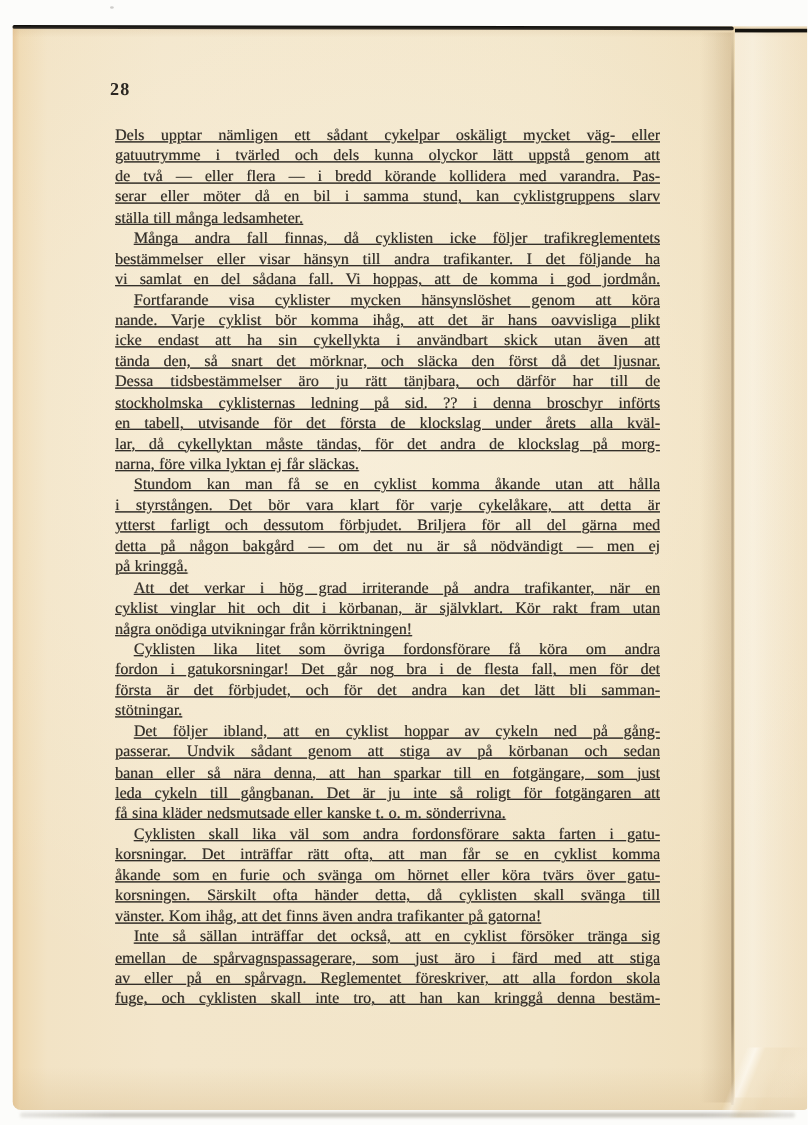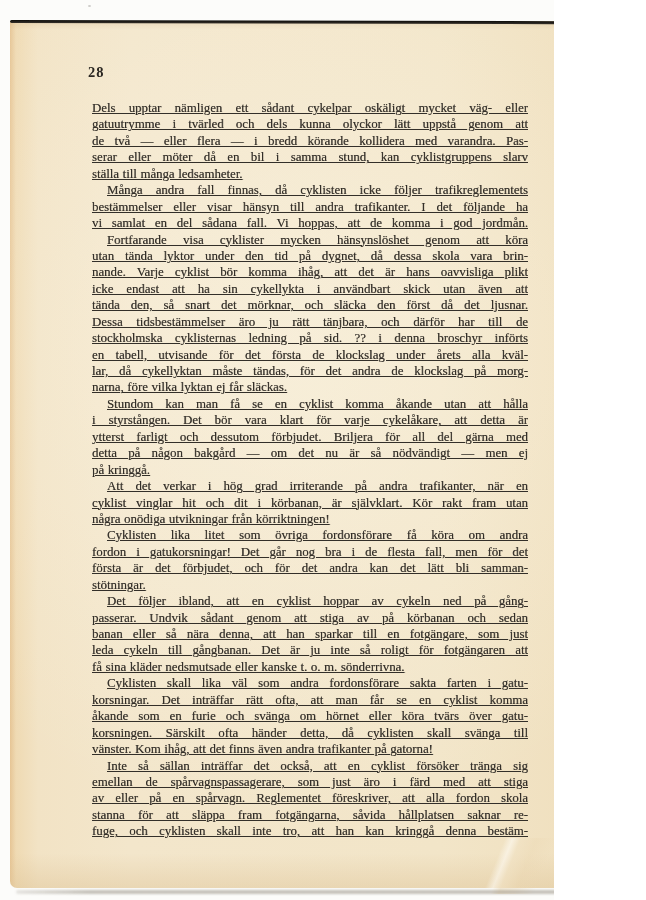--- a/index.html
+++ b/index.html
@@ -1,18 +1,18 @@
 <!DOCTYPE html>
 <html><head>
 <meta charset="utf-8">
 <style>
   html,body{margin:0;padding:0;}
   .screen{
     position:relative;
-    width:554px;height:900px;
+    width:646px;height:900px;
     background:#fcfcfa;
     overflow:hidden;
     font-family:"Liberation Serif","DejaVu Serif",serif;
   }
   
   .page{
     position:absolute;
     left:10px;top:21px;width:636px;height:867px;
     background:
       radial-gradient(120% 90% at 45% 38%, rgba(255,251,240,0.40) 0%, rgba(255,251,240,0) 62%),
@@ -116,21 +116,20 @@
   <div class="text-block" id="text-block">
       <div class="pline">Dels upptar nämligen ett sådant cykelpar oskäligt mycket väg- eller</div>
       <div class="pline">gatuutrymme i tvärled och dels kunna olyckor lätt uppstå genom att</div>
       <div class="pline">de två — eller flera — i bredd körande kollidera med varandra. Pas-</div>
       <div class="pline">serar eller möter då en bil i samma stund, kan cyklistgruppens slarv</div>
       <div class="pline last">ställa till många ledsamheter.</div>
       <div class="pline indent">Många andra fall finnas, då cyklisten icke följer trafikreglementets</div>
       <div class="pline">bestämmelser eller visar hänsyn till andra trafikanter. I det följande ha</div>
       <div class="pline">vi samlat en del sådana fall. Vi hoppas, att de komma i god jordmån.</div>
       <div class="pline indent">Fortfarande visa cyklister mycken hänsynslöshet genom att köra</div>
-      <div class="pline">utan tända lyktor under den tid på dygnet, då dessa skola vara brin-</div>
       <div class="pline">nande. Varje cyklist bör komma ihåg, att det är hans oavvisliga plikt</div>
       <div class="pline">icke endast att ha sin cykellykta i användbart skick utan även att</div>
       <div class="pline">tända den, så snart det mörknar, och släcka den först då det ljusnar.</div>
       <div class="pline">Dessa tidsbestämmelser äro ju rätt tänjbara, och därför har till de</div>
       <div class="pline">stockholmska cyklisternas ledning på sid. ?? i denna broschyr införts</div>
       <div class="pline">en tabell, utvisande för det första de klockslag under årets alla kväl-</div>
       <div class="pline">lar, då cykellyktan måste tändas, för det andra de klockslag på morg-</div>
       <div class="pline last">narna, före vilka lyktan ej får släckas.</div>
       <div class="pline indent">Stundom kan man få se en cyklist komma åkande utan att hålla</div>
       <div class="pline">i styrstången. Det bör vara klart för varje cykelåkare, att detta är</div>
@@ -150,17 +149,16 @@
       <div class="pline">leda cykeln till gångbanan. Det är ju inte så roligt för fotgängaren att</div>
       <div class="pline last">få sina kläder nedsmutsade eller kanske t. o. m. sönderrivna.</div>
       <div class="pline indent">Cyklisten skall lika väl som andra fordonsförare sakta farten i gatu-</div>
       <div class="pline">korsningar. Det inträffar rätt ofta, att man får se en cyklist komma</div>
       <div class="pline">åkande som en furie och svänga om hörnet eller köra tvärs över gatu-</div>
       <div class="pline">korsningen. Särskilt ofta händer detta, då cyklisten skall svänga till</div>
       <div class="pline last">vänster. Kom ihåg, att det finns även andra trafikanter på gatorna!</div>
       <div class="pline indent">Inte så sällan inträffar det också, att en cyklist försöker tränga sig</div>
       <div class="pline">emellan de spårvagnspassagerare, som just äro i färd med att stiga</div>
       <div class="pline">av eller på en spårvagn. Reglementet föreskriver, att alla fordon skola</div>
-      <div class="pline">stanna för att släppa fram fotgängarna, såvida hållplatsen saknar re-</div>
       <div class="pline">fuge, och cyklisten skall inte tro, att han kan kringgå denna bestäm-</div>
     </div>
 
 </div>
 
 </body></html>

